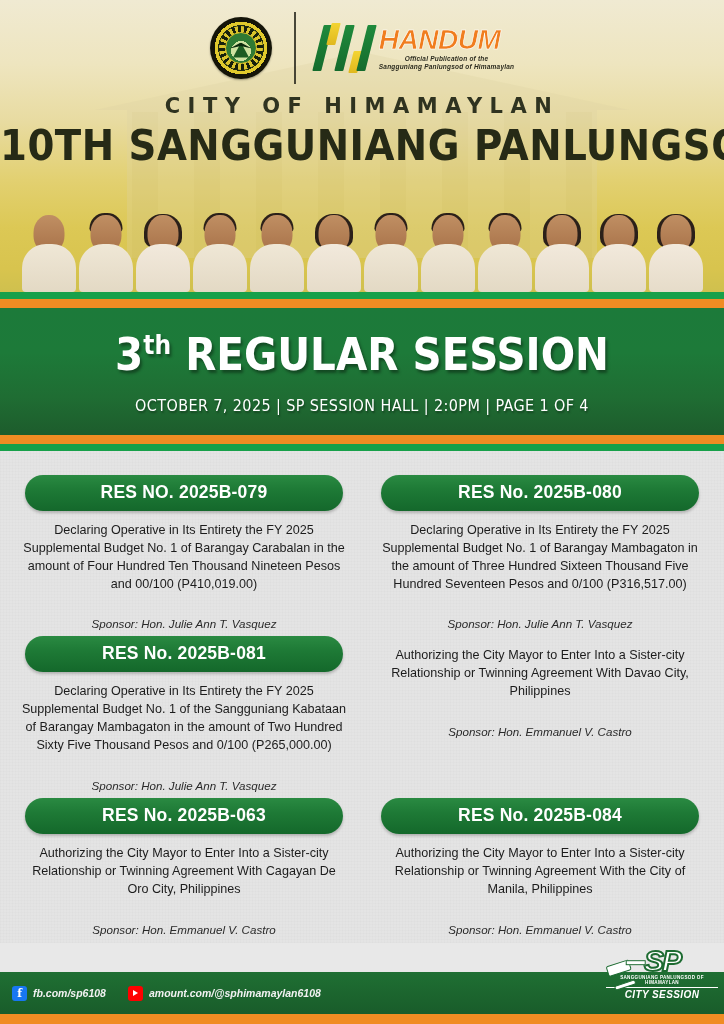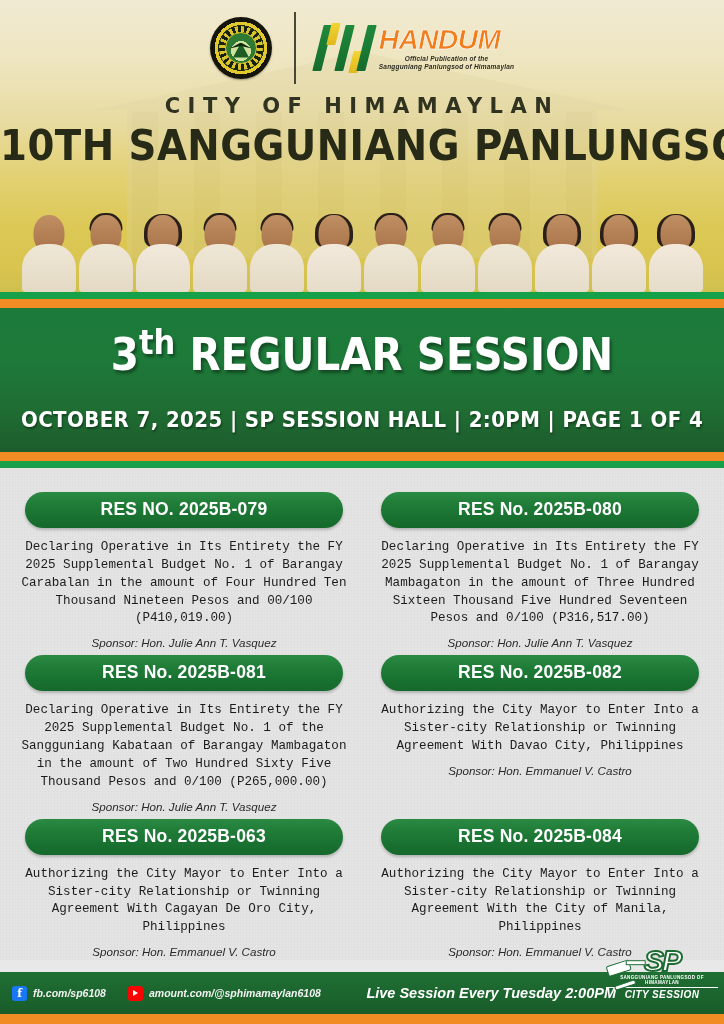--- a/index.html
+++ b/index.html
@@ -280,27 +280,27 @@
   .main-title {
     color: #ffffff;
     font-weight: bold;
     font-size: 45px;
     line-height: 1.02;
     letter-spacing: 0px;
     font-family: "DejaVu Sans Condensed", "DejaVu Sans", sans-serif;
     text-shadow: 2px 3px 3px rgba(0,0,0,.38);
   }
   .main-title .l2 { display: block; font-size: 45px; margin-top: 2px; }
-  .ord { font-size: 34px; vertical-align: super; line-height: 0; }
+  .ord { font-size: 26px; vertical-align: super; line-height: 0; }
 
   .session-line {
-    margin-top: 29px;
+    margin-top: 18px;
     color: #ffffff;
-    font-weight: bold;
-    font-size: 22px;
+    font-weight: normal;
+    font-size: 16px;
     letter-spacing: .4px;
     font-family: "DejaVu Sans Condensed", "DejaVu Sans", sans-serif;
     text-shadow: 1px 2px 2px rgba(0,0,0,.35);
   }
 
   
   .body-area {
     position: relative;
     background:
       repeating-linear-gradient(0deg, rgba(0,0,0,.012) 0 1px, transparent 1px 3px),
@@ -330,24 +330,24 @@
     font-size: 17.5px;
     letter-spacing: .2px;
     box-shadow: 0 2px 3px rgba(0,0,0,.22);
   }
 
   .card-desc {
     margin: 11px 6px 0;
     font-size: 12.6px;
     line-height: 1.42;
     color: #1c1c1c;
-    font-family: Liberation Mono, monospace;
+    font-family: Liberation Sans, sans-serif;
   }
   .card-sponsor {
-    margin-top: 8px;
+    margin-top: 24px;
     font-size: 11.6px;
     font-style: italic;
     color: #2a2a2a;
   }
 
   
   .footer {
     position: absolute;
     left: 0;
     bottom: 0;
@@ -626,21 +626,20 @@
         <div class="card-sponsor">Sponsor: Hon. Julie Ann T. Vasquez</div>
       </div>
 
       <div class="card">
         <div class="pill">RES No. 2025B-081</div>
         <div class="card-desc">Declaring Operative in Its Entirety the FY 2025 Supplemental Budget No. 1 of the Sangguniang Kabataan of Barangay Mambagaton in the amount of Two Hundred Sixty Five Thousand Pesos and 0/100 (P265,000.00)</div>
         <div class="card-sponsor">Sponsor: Hon. Julie Ann T. Vasquez</div>
       </div>
 
       <div class="card">
-        <div class="pill">RES No. 2025B-082</div>
         <div class="card-desc">Authorizing the City Mayor to Enter Into a Sister-city Relationship or Twinning Agreement With Davao City, Philippines</div>
         <div class="card-sponsor">Sponsor: Hon. Emmanuel V. Castro</div>
       </div>
 
       <div class="card">
         <div class="pill">RES No. 2025B-063</div>
         <div class="card-desc">Authorizing the City Mayor to Enter Into a Sister-city Relationship or Twinning Agreement With Cagayan De Oro City, Philippines</div>
         <div class="card-sponsor">Sponsor: Hon. Emmanuel V. Castro</div>
       </div>
 
@@ -660,21 +659,20 @@
         <div class="social-item">
           <span class="ic fb">f</span>
           <span>fb.com/sp6108</span>
         </div>
         <div class="social-item">
           <span class="ic yt"></span>
           <span>amount.com/@sphimamaylan6108</span>
         </div>
       </div>
 
-      <div class="footer-live">Live Session Every Tuesday 2:00PM</div>
 
       <div class="splogo">
         <div class="gavel">
           <div class="gavel-head"></div>
           <div class="gavel-handle"></div>
           <div class="gavel-base"></div>
         </div>
         <div class="sp-big">SP</div>
         <div class="sp-caption">SANGGUNIANG PANLUNGSOD OF HIMAMAYLAN</div>
         <div class="sp-live">CITY SESSION</div>

